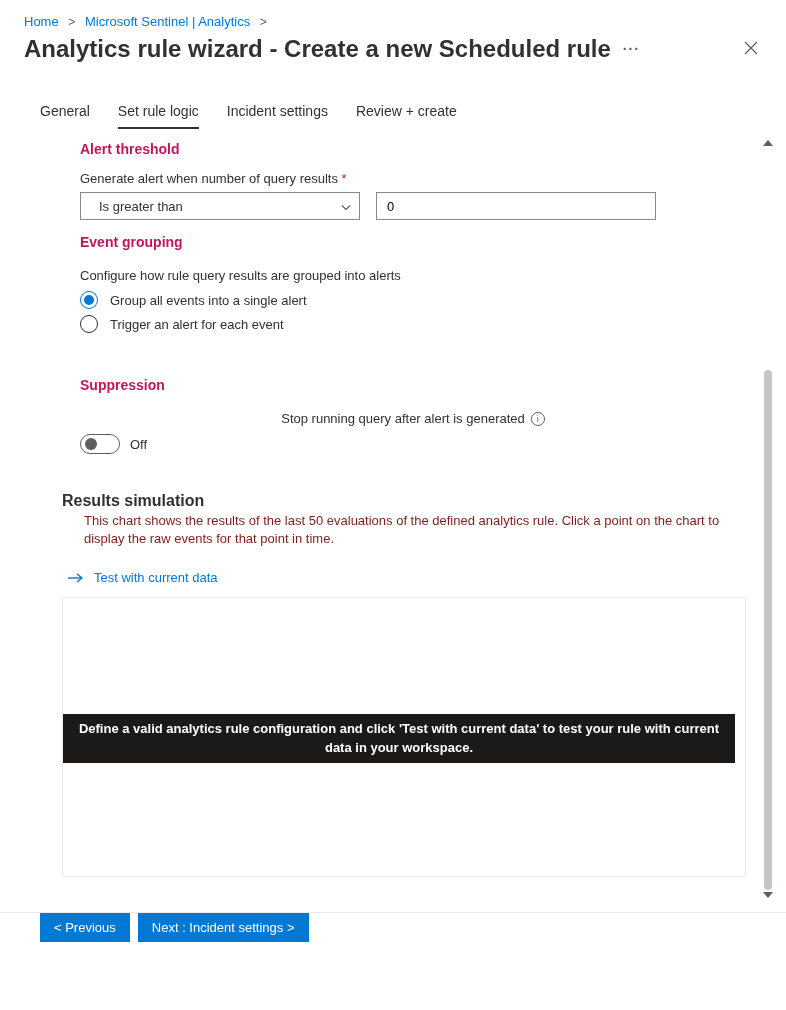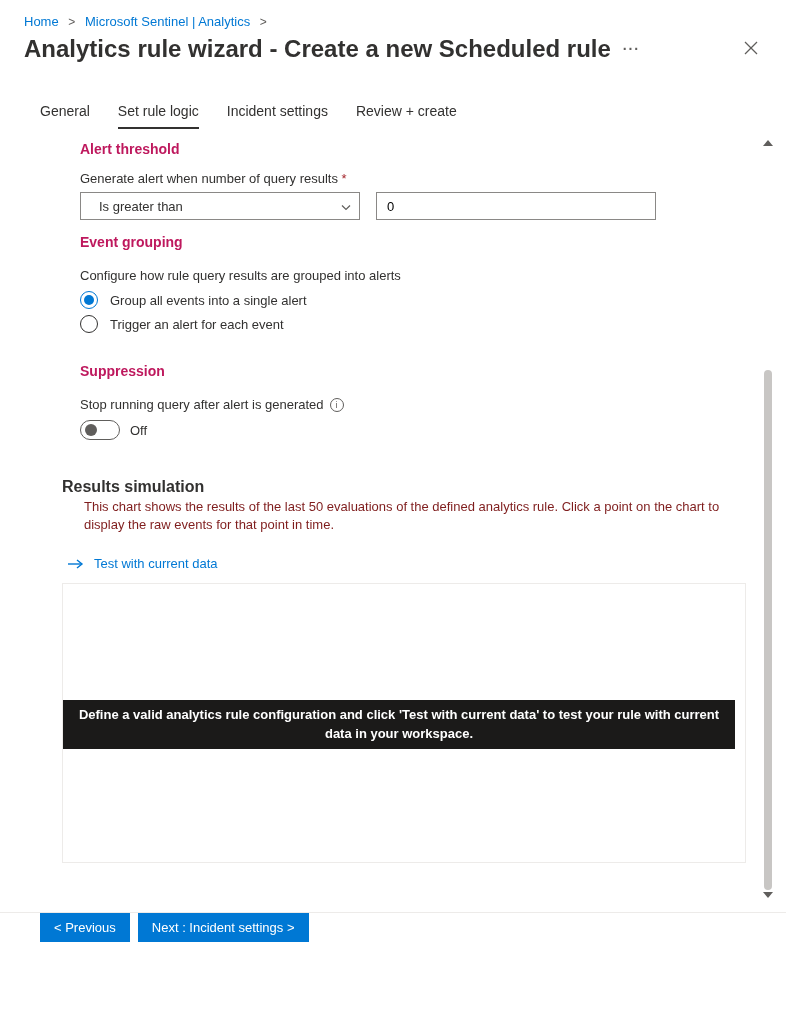--- a/index.html
+++ b/index.html
@@ -135,20 +135,21 @@
       width: 10px; height: 10px; border-radius: 50%;
       background: #0078d4;
       top: 50%; left: 50%; transform: translate(-50%, -50%);
     }
     .suppression-label {
       font-size: 13px;
       display: flex;
       align-items: center;
       gap: 6px;
       margin-bottom: 8px;
+      justify-content: center;
     }
     .info-icon {
       display: inline-flex;
       width: 14px; height: 14px; border-radius: 50%;
       border: 1px solid #605e5c;
       align-items: center; justify-content: center;
       font-size: 9px;
       color: #605e5c;
     }
     .toggle-row { display: flex; align-items: center; gap: 10px; }
@@ -302,21 +303,21 @@
   <div class="subtext" style="margin-top:18px">Configure how rule query results are grouped into alerts</div>
   <div class="radio-row">
     <span class="radio checked"></span>
     <span>Group all events into a single alert</span>
   </div>
   <div class="radio-row">
     <span class="radio"></span>
     <span>Trigger an alert for each event</span>
   </div>
 
-  <div class="section-title" style="margin-top:30px">Suppression</div>
+  <div class="section-title" style="margin-top:44px">Suppression</div>
   <div class="suppression-label" style="margin-top:18px">
     <span>Stop running query after alert is generated</span>
     <span class="info-icon">i</span>
   </div>
   <div class="toggle-row">
     <div class="toggle">
       <div class="knob"></div>
     </div>
     <span>Off</span>
   </div>

